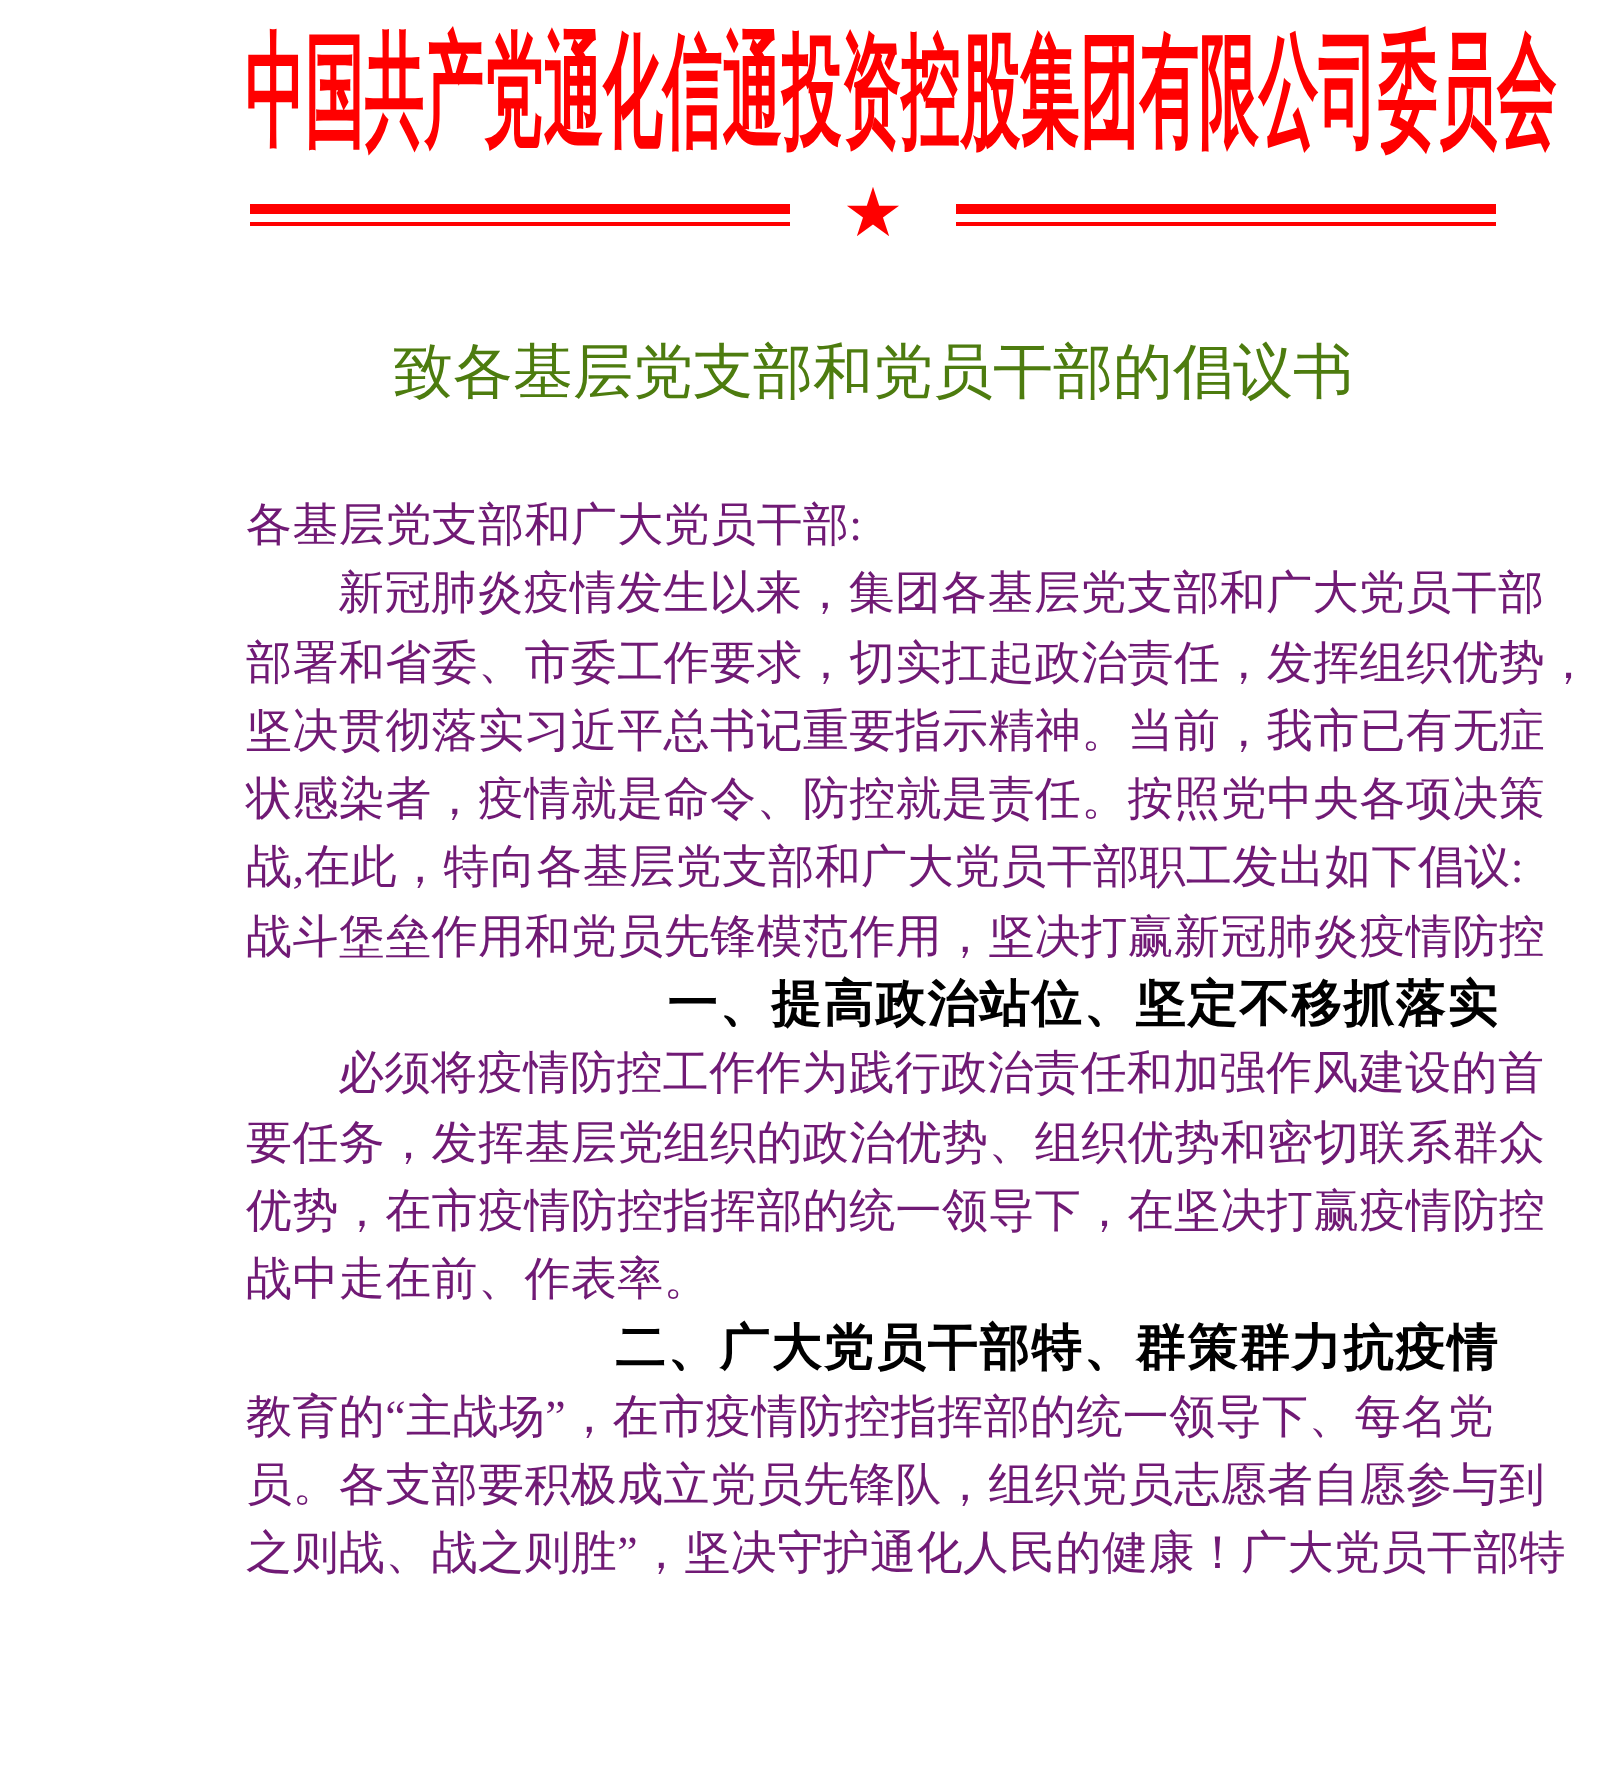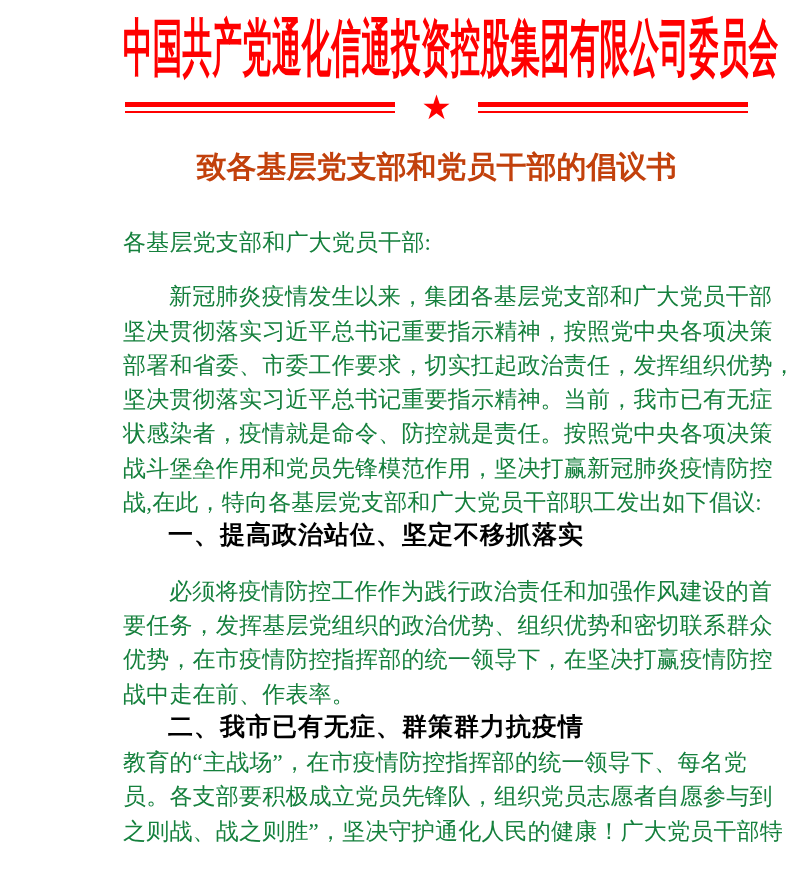--- a/index.html
+++ b/index.html
@@ -48,52 +48,52 @@
   .star {
     flex: 0 0 auto;
     margin: -12px 26px 0 26px;
     font-size: 34px;
     line-height: 34px;
     color: #ff0000;
     font-family: "DejaVu Sans", sans-serif;
   }
   
   .doc-title {
-    margin: 24px 88px 0 95px;
+    margin: 44px 88px 0 95px;
     text-align: center;
     font-size: 30px;
     line-height: 37px;
-    font-weight: bold;
-    color: #c2410c;
+    font-weight: normal;
+    color: #4d7c0f;
     white-space: nowrap;
   }
   
   .body-text {
     margin: 41px 88px 0 95px;
   }
   .line {
     font-size: 23px;
     line-height: 34.3px;
     letter-spacing: 0.2px;
-    color: #15803d;
+    color: #701a75;
     white-space: nowrap;
   }
   .indent {
     text-indent: 46px;
-    margin-top: 20px;
   }
   .heading {
-    font-family: Liberation Mono, monospace;
+    font-family: Liberation Serif, serif;
     font-weight: bold;
     font-size: 25px;
     letter-spacing: 1px;
     color: #000000;
     text-indent: 45px;
     line-height: 34.3px;
     white-space: nowrap;
+    text-align: right;
   }
 </style>
 </head>
 <body>
 
 <div class="page">
 
   <header>
     <div class="org-wrap">
       <span class="org-name">中国共产党通化信通投资控股集团有限公司委员会</span>
@@ -113,35 +113,34 @@
     </div>
   </header>
 
   <main>
     <h1 class="doc-title">致各基层党支部和党员干部的倡议书</h1>
 
     <div class="body-text">
       <div class="line">各基层党支部和广大党员干部:</div>
 
       <div class="line indent">新冠肺炎疫情发生以来，集团各基层党支部和广大党员干部</div>
-      <div class="line">坚决贯彻落实习近平总书记重要指示精神，按照党中央各项决策</div>
       <div class="line">部署和省委、市委工作要求，切实扛起政治责任，发挥组织优势，</div>
       <div class="line">坚决贯彻落实习近平总书记重要指示精神。当前，我市已有无症</div>
       <div class="line">状感染者，疫情就是命令、防控就是责任。按照党中央各项决策</div>
+      <div class="line">战,在此，特向各基层党支部和广大党员干部职工发出如下倡议:</div>
       <div class="line">战斗堡垒作用和党员先锋模范作用，坚决打赢新冠肺炎疫情防控</div>
-      <div class="line">战,在此，特向各基层党支部和广大党员干部职工发出如下倡议:</div>
 
       <div class="heading">一、提高政治站位、坚定不移抓落实</div>
 
       <div class="line indent">必须将疫情防控工作作为践行政治责任和加强作风建设的首</div>
       <div class="line">要任务，发挥基层党组织的政治优势、组织优势和密切联系群众</div>
       <div class="line">优势，在市疫情防控指挥部的统一领导下，在坚决打赢疫情防控</div>
       <div class="line">战中走在前、作表率。</div>
 
-      <div class="heading">二、我市已有无症、群策群力抗疫情</div>
+      <div class="heading">二、广大党员干部特、群策群力抗疫情</div>
 
       <div class="line">教育的“主战场”，在市疫情防控指挥部的统一领导下、每名党</div>
       <div class="line">员。各支部要积极成立党员先锋队，组织党员志愿者自愿参与到</div>
       <div class="line">之则战、战之则胜”，坚决守护通化人民的健康！广大党员干部特</div>
     </div>
   </main>
 
 </div>
 
 </body></html>

